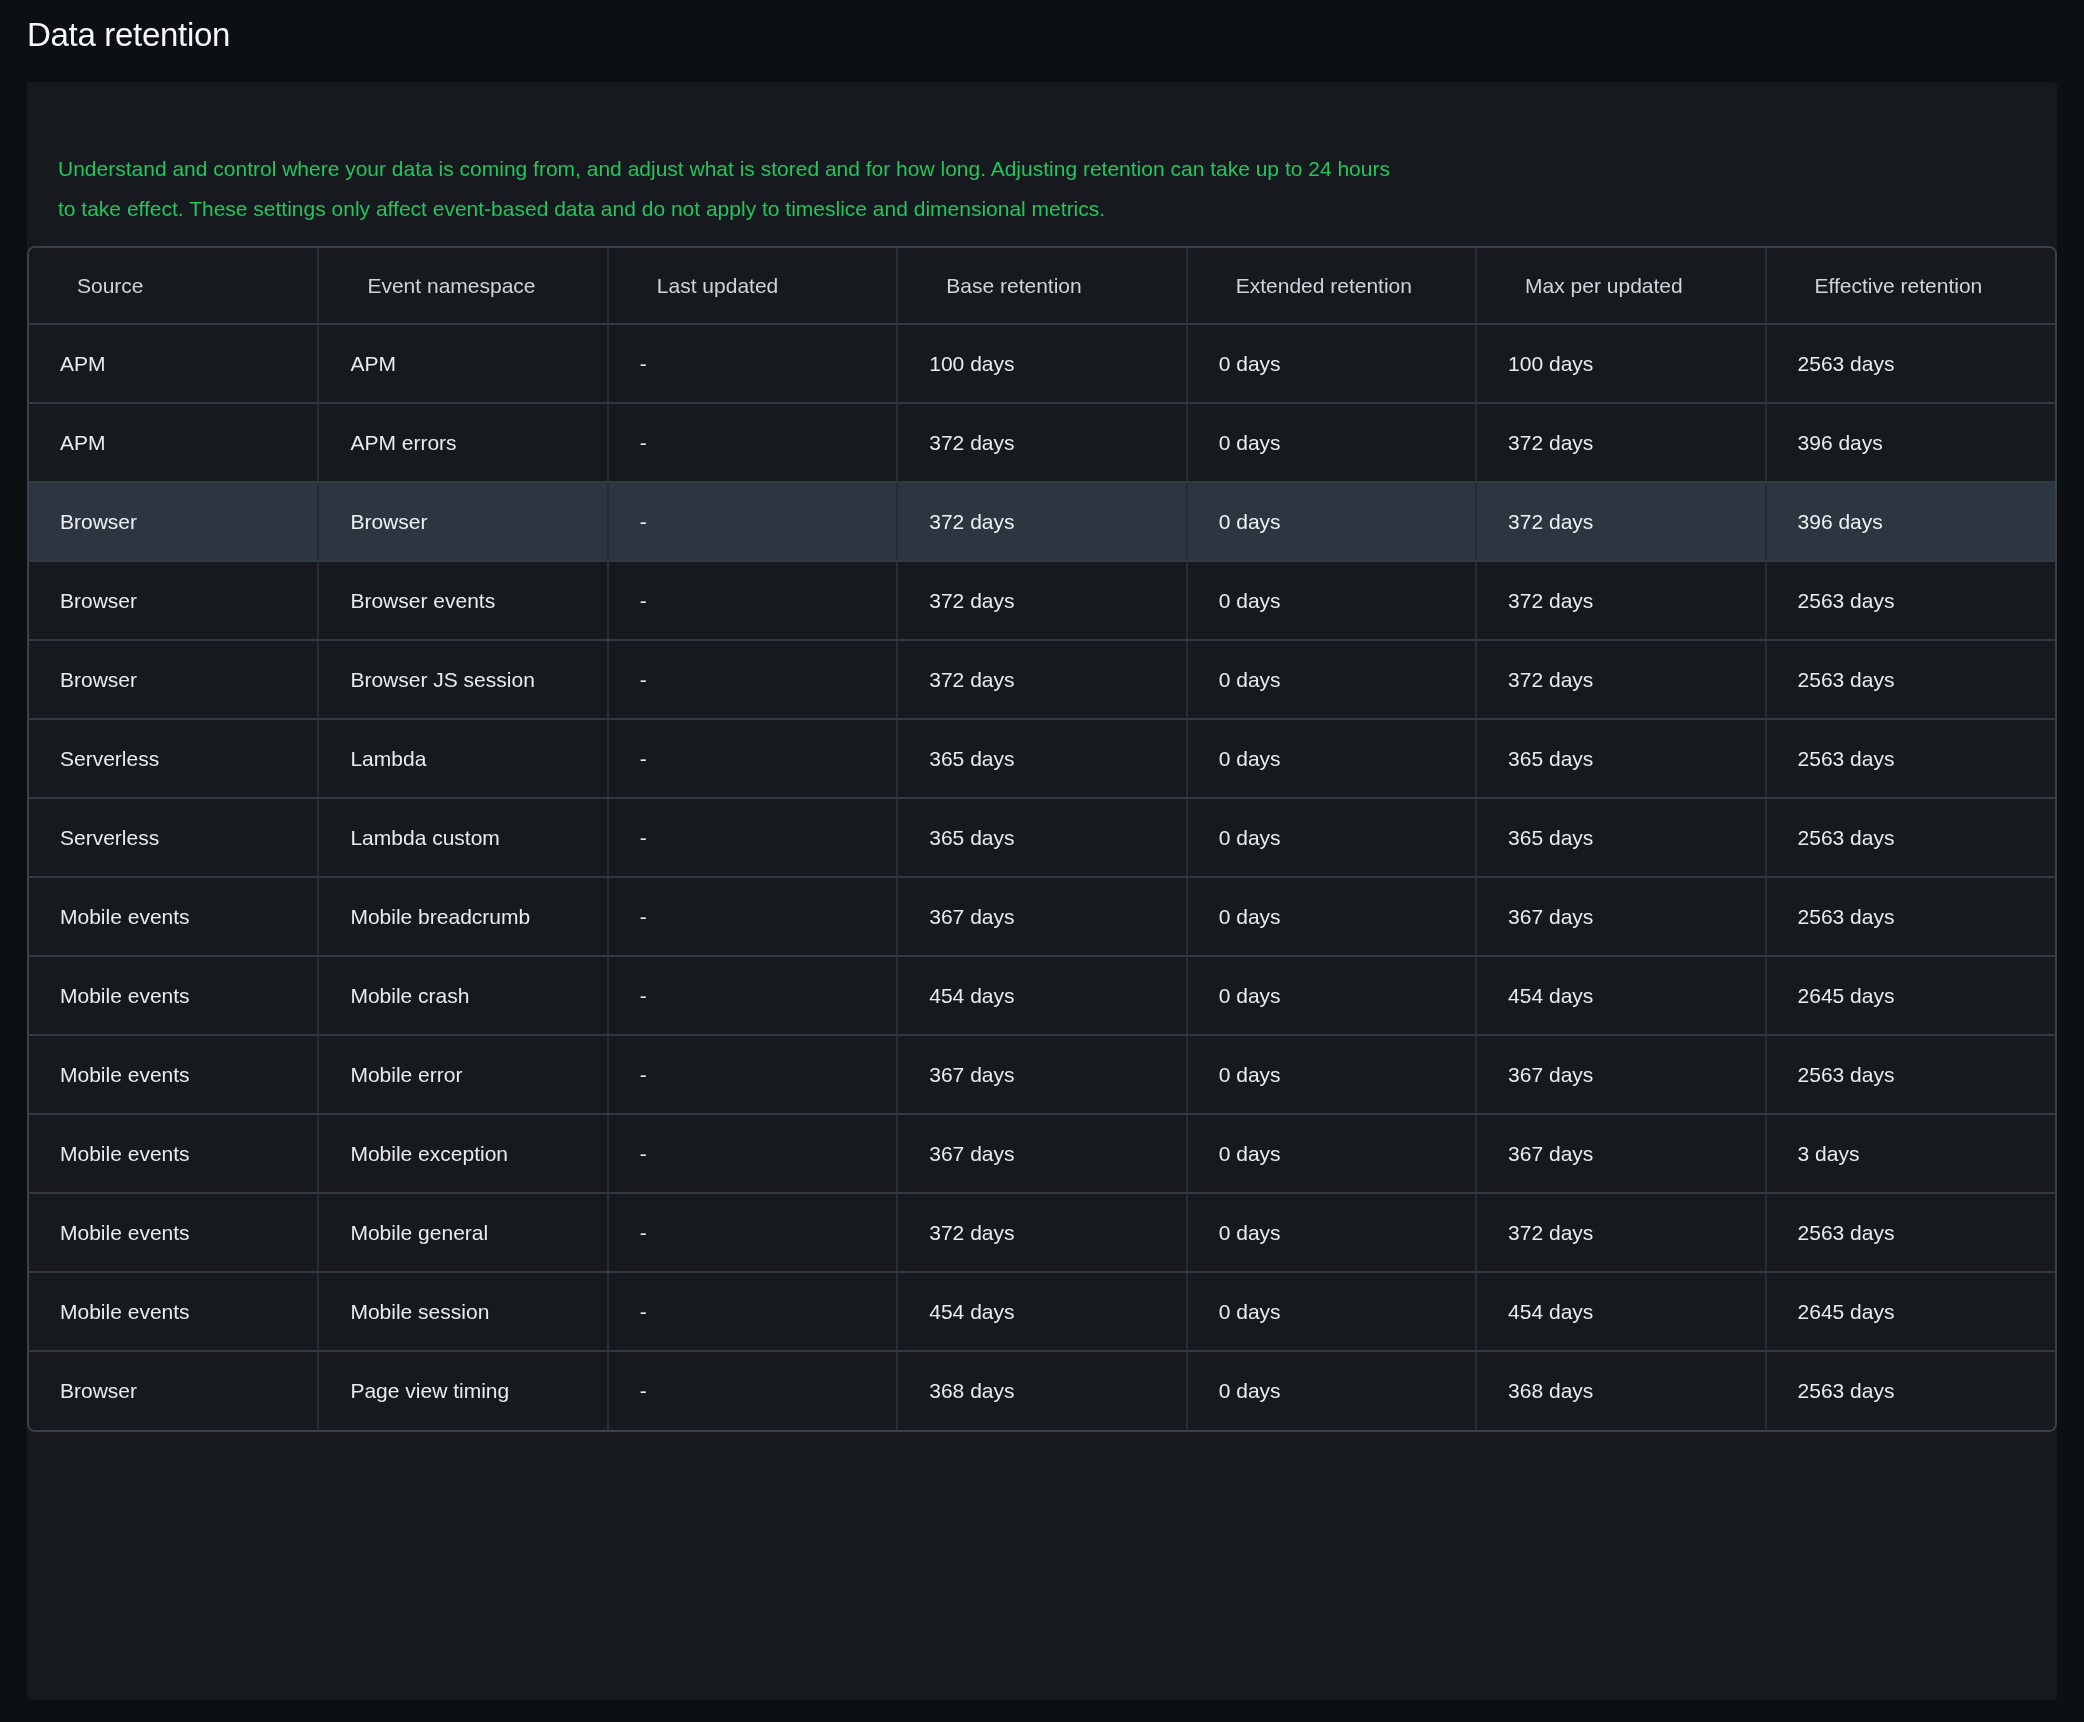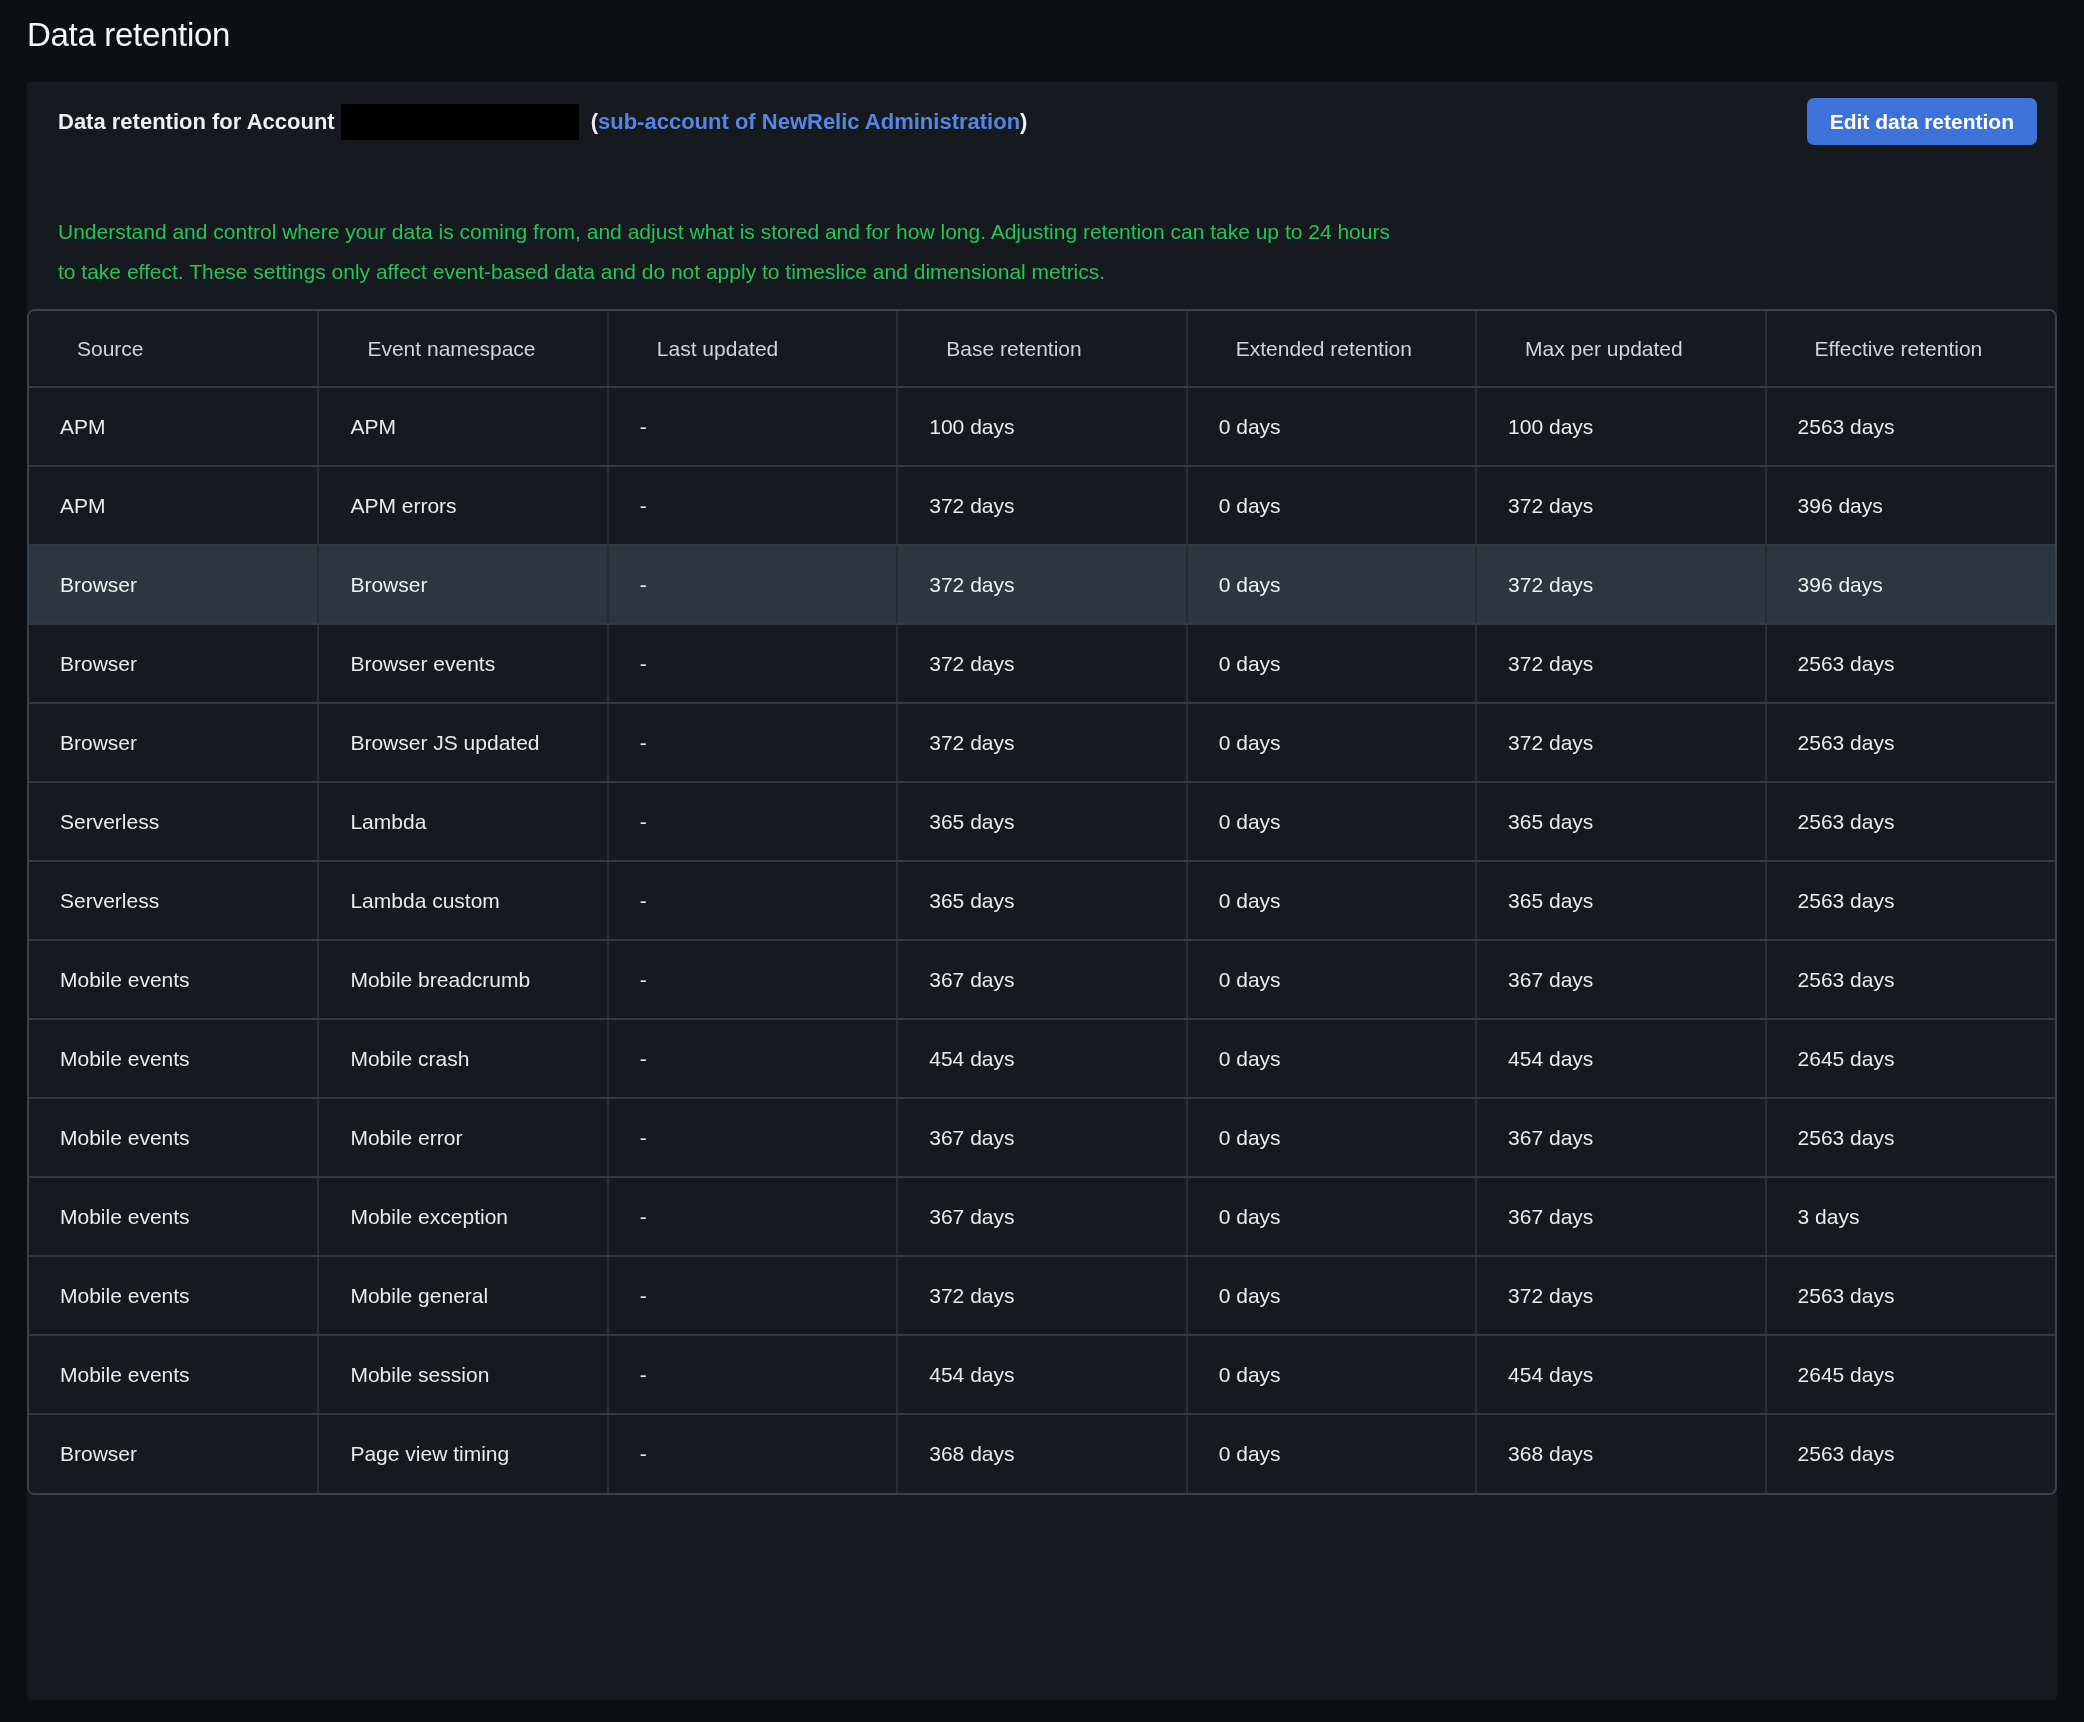--- a/index.html
+++ b/index.html
@@ -114,30 +114,20 @@
     color: #eef1f3;
   }
 </style>
 </head>
 <body>
 
 <h1 class="page-title">Data retention</h1>
 
 <div class="panel">
 
-  <div class="panel-header">
-    <div class="account-line">
-      <span>Data retention for Account</span>
-      <span class="redacted-box"></span>
-      <span class="paren">(</span>
-        <a class="sub-account-link">sub-account of NewRelic Administration</a>
-        <span class="paren">)</span>
-    </div>
-    <button class="edit-btn">Edit data retention</button>
-  </div>
 
   <div class="description">
     <div>Understand and control where your data is coming from, and adjust what is stored and for how long. Adjusting retention can take up to 24 hours</div>
     <div>to take effect. These settings only affect event-based data and do not apply to timeslice and dimensional metrics.</div>
   </div>
 
   <div class="table-wrap">
     <table class="retention">
       <thead>
         <tr>
@@ -182,21 +172,21 @@
             <td>Browser</td>
             <td>Browser events</td>
             <td>-</td>
             <td>372 days</td>
             <td>0 days</td>
             <td>372 days</td>
             <td>2563 days</td>
           </tr>
           <tr>
             <td>Browser</td>
-            <td>Browser JS updated</td>
+            <td>Browser JS session</td>
             <td>-</td>
             <td>372 days</td>
             <td>0 days</td>
             <td>372 days</td>
             <td>2563 days</td>
           </tr>
           <tr>
             <td>Serverless</td>
             <td>Lambda</td>
             <td>-</td>

